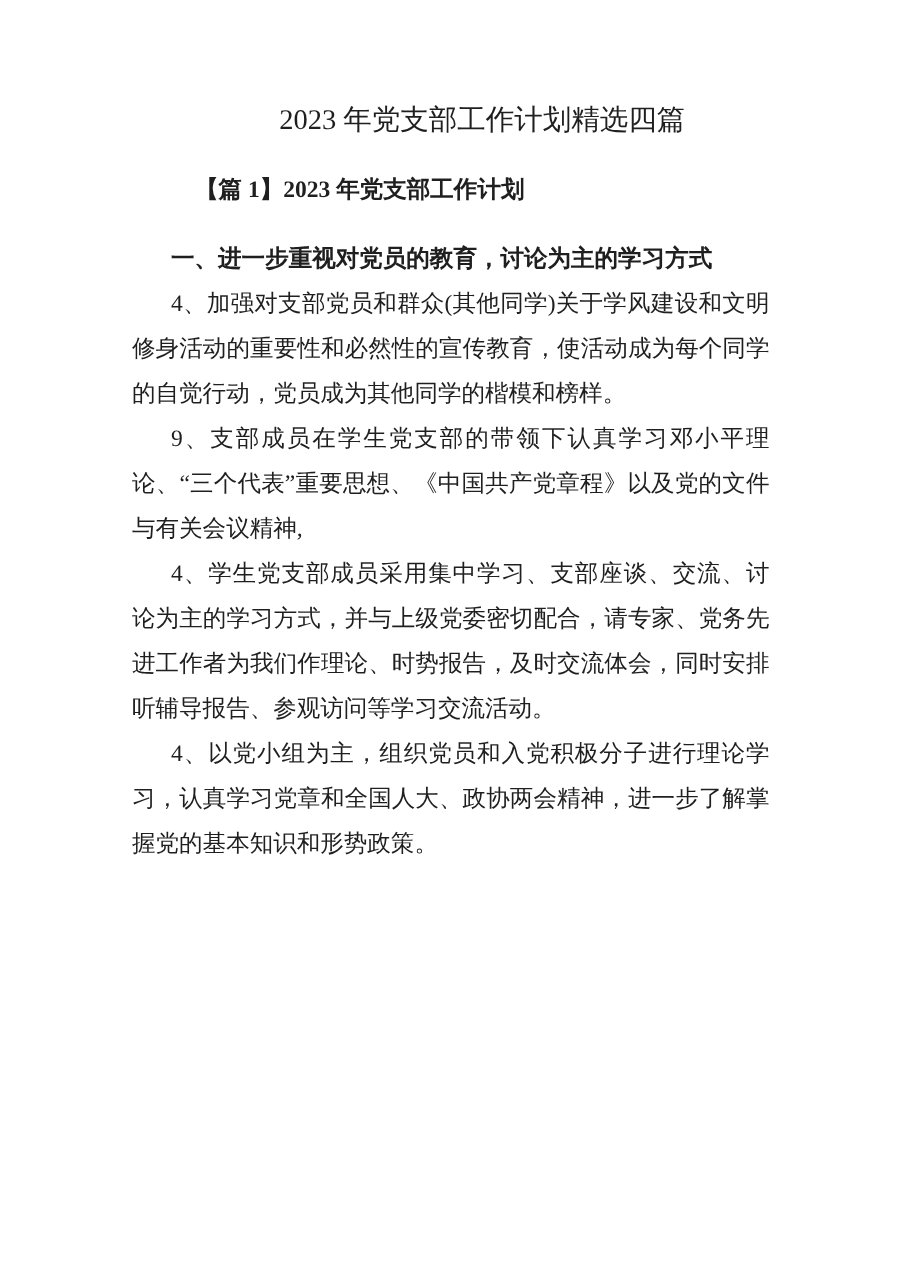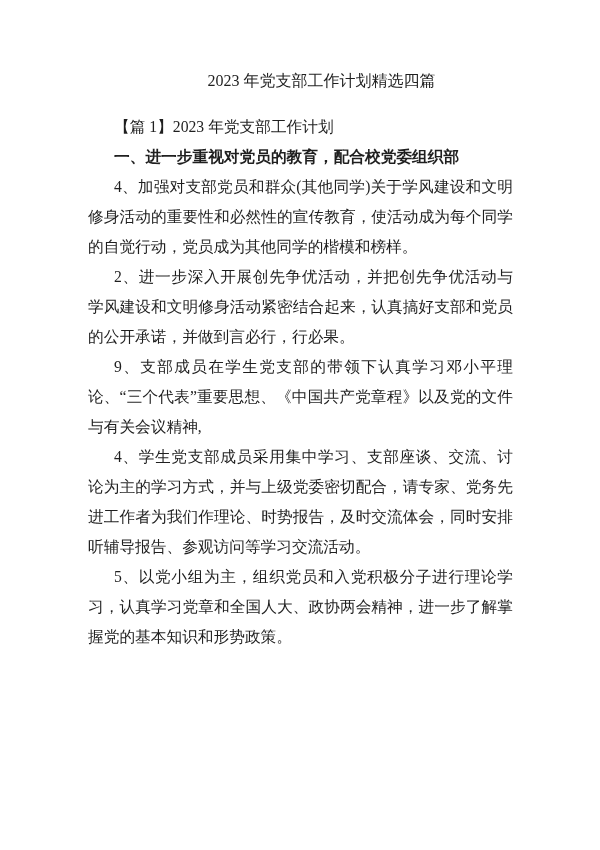--- a/index.html
+++ b/index.html
@@ -14,56 +14,55 @@
     background: #ffffff;
     box-sizing: border-box;
     padding: 66px 87px 0 88px;
     font-family: "Liberation Serif", "DejaVu Serif", serif;
     color: #1f1f1f;
     overflow: hidden;
   }
   .doc-title {
     margin: 0 0 16px 0;
     padding-left: 42px;           
-    font-size: 16px;
+    font-size: 19px;
     font-weight: normal;
     line-height: 30px;
     text-align: center;
     white-space: nowrap;
   }
   .doc-body {
     font-size: 15.7px;
     line-height: 30px;
   }
   .subtitle {
-    margin: 0;
+    margin: 16px;
     text-indent: 26px;
-    font-weight: normal;
+    font-weight: bold;
   }
   .heading {
     margin: 0;
     text-indent: 26px;
     font-weight: bold;
   }
   .para {
     margin: 0;
     text-indent: 26px;
     text-align: justify;
     text-justify: inter-character;
   }
 </style>
 </head>
 <body>
 
 <div class="page">
   <h1 class="doc-title">2023 年党支部工作计划精选四篇</h1>
   <div class="doc-body">
     <p class="subtitle">【篇 1】2023 年党支部工作计划</p>
-    <p class="heading">一、进一步重视对党员的教育，配合校党委组织部</p>
+    <p class="heading">一、进一步重视对党员的教育，讨论为主的学习方式</p>
     <div id="paragraphs">
         <p class="para">4、加强对支部党员和群众(其他同学)关于学风建设和文明修身活动的重要性和必然性的宣传教育，使活动成为每个同学的自觉行动，党员成为其他同学的楷模和榜样。</p>
-        <p class="para">2、进一步深入开展创先争优活动，并把创先争优活动与学风建设和文明修身活动紧密结合起来，认真搞好支部和党员的公开承诺，并做到言必行，行必果。</p>
         <p class="para">9、支部成员在学生党支部的带领下认真学习邓小平理论、“三个代表”重要思想、《中国共产党章程》以及党的文件与有关会议精神,</p>
         <p class="para">4、学生党支部成员采用集中学习、支部座谈、交流、讨论为主的学习方式，并与上级党委密切配合，请专家、党务先进工作者为我们作理论、时势报告，及时交流体会，同时安排听辅导报告、参观访问等学习交流活动。</p>
-        <p class="para">5、以党小组为主，组织党员和入党积极分子进行理论学习，认真学习党章和全国人大、政协两会精神，进一步了解掌握党的基本知识和形势政策。</p>
+        <p class="para">4、以党小组为主，组织党员和入党积极分子进行理论学习，认真学习党章和全国人大、政协两会精神，进一步了解掌握党的基本知识和形势政策。</p>
       </div>
   </div>
 </div>
 
 </body></html>

